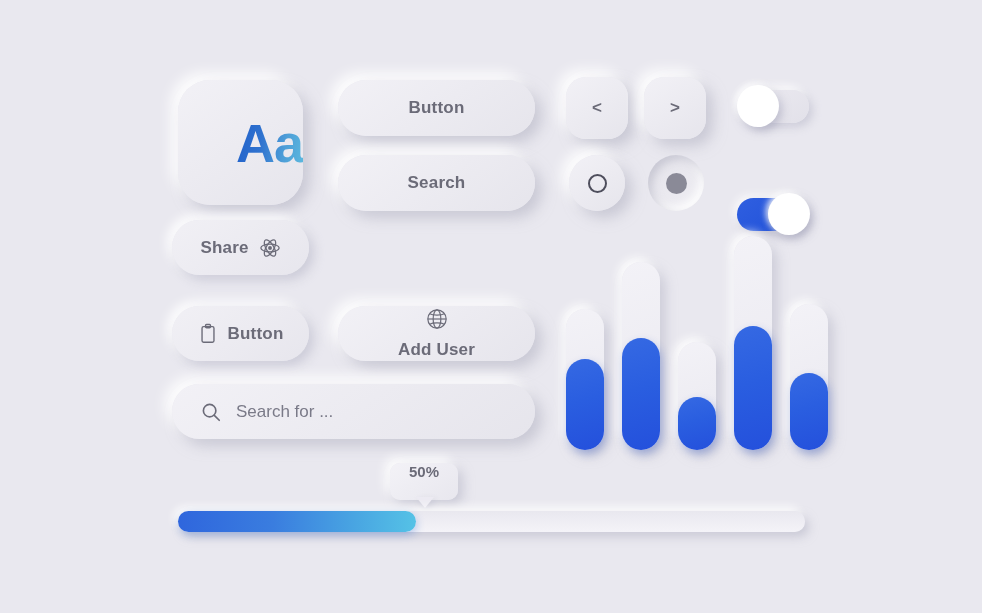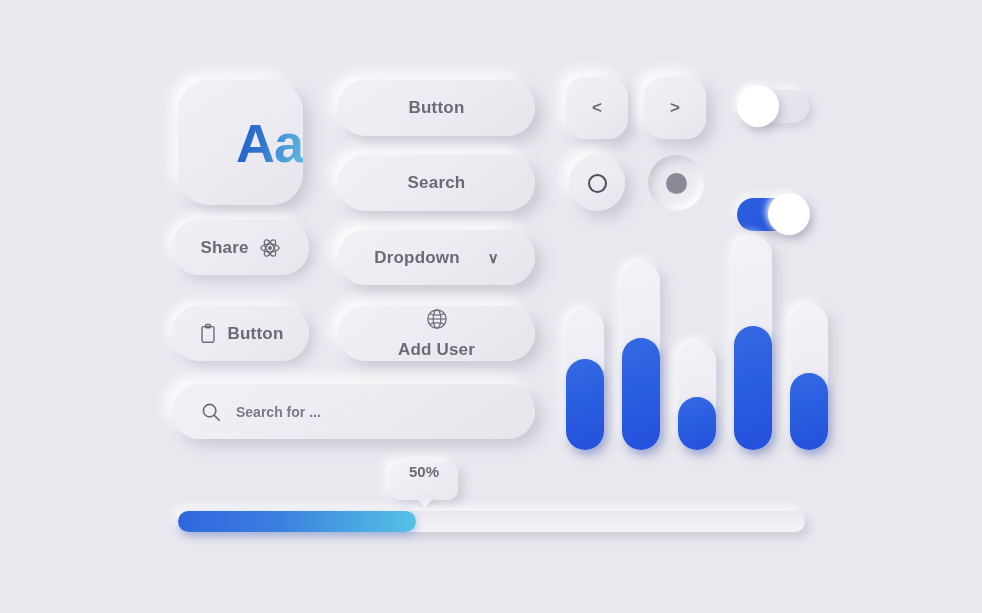--- a/index.html
+++ b/index.html
@@ -83,21 +83,21 @@
   #btn-dropdown { left: 338px; top: 230px; width: 197px; height: 55px; }
   #btn-label  { left: 172px; top: 306px; width: 137px; height: 55px; }
   #btn-adduser{ left: 338px; top: 306px; width: 197px; height: 55px; flex-direction: column; }
   #search-bar {
     left: 172px; top: 384px; width: 363px; height: 55px;
     border-radius: 40px;
     display: flex; align-items: center; gap: 14px;
     padding-left: 28px;
     box-sizing: border-box;
   }
-  #search-placeholder { color: #7a7a88; font-size: 14px; font-weight: 700; }
+  #search-placeholder { color: #7a7a88; font-size: 17px; font-weight: 400; }
 
   .dd-chevron {
     font-size: 15px; font-weight: 700; color: #6b6b78;
     margin-left: 18px;
   }
 
   
   .sqbtn {
     width: 62px; height: 62px;
     border-radius: 20px;
@@ -233,24 +233,20 @@
     <span>
       <svg width="22" height="22" viewBox="0 0 24 24" fill="none" stroke="#6b6b78" stroke-width="1.4">
         <circle cx="12" cy="12" r="2.1" fill="#6b6b78" stroke="none"></circle>
         <ellipse cx="12" cy="12" rx="10" ry="4.2"></ellipse>
         <ellipse cx="12" cy="12" rx="10" ry="4.2" transform="rotate(60 12 12)"></ellipse>
         <ellipse cx="12" cy="12" rx="10" ry="4.2" transform="rotate(120 12 12)"></ellipse>
       </svg>
     </span>
   </div>
 
-  <div class="abs raised pill" id="btn-dropdown">
-    <span class="lbl">Dropdown</span>
-    <span class="dd-chevron">∨</span>
-  </div>
 
   <div class="abs raised-soft pill" id="btn-label">
     <span>
       <svg width="20" height="22" viewBox="0 0 20 24" fill="none" stroke="#6b6b78" stroke-width="1.5">
         <rect x="3.5" y="4" width="13" height="17" rx="1.6"></rect>
         <rect x="7.3" y="1.6" width="5.4" height="3.6" rx="1.1"></rect>
       </svg>
     </span>
     <span class="lbl">Button</span>
   </div>

